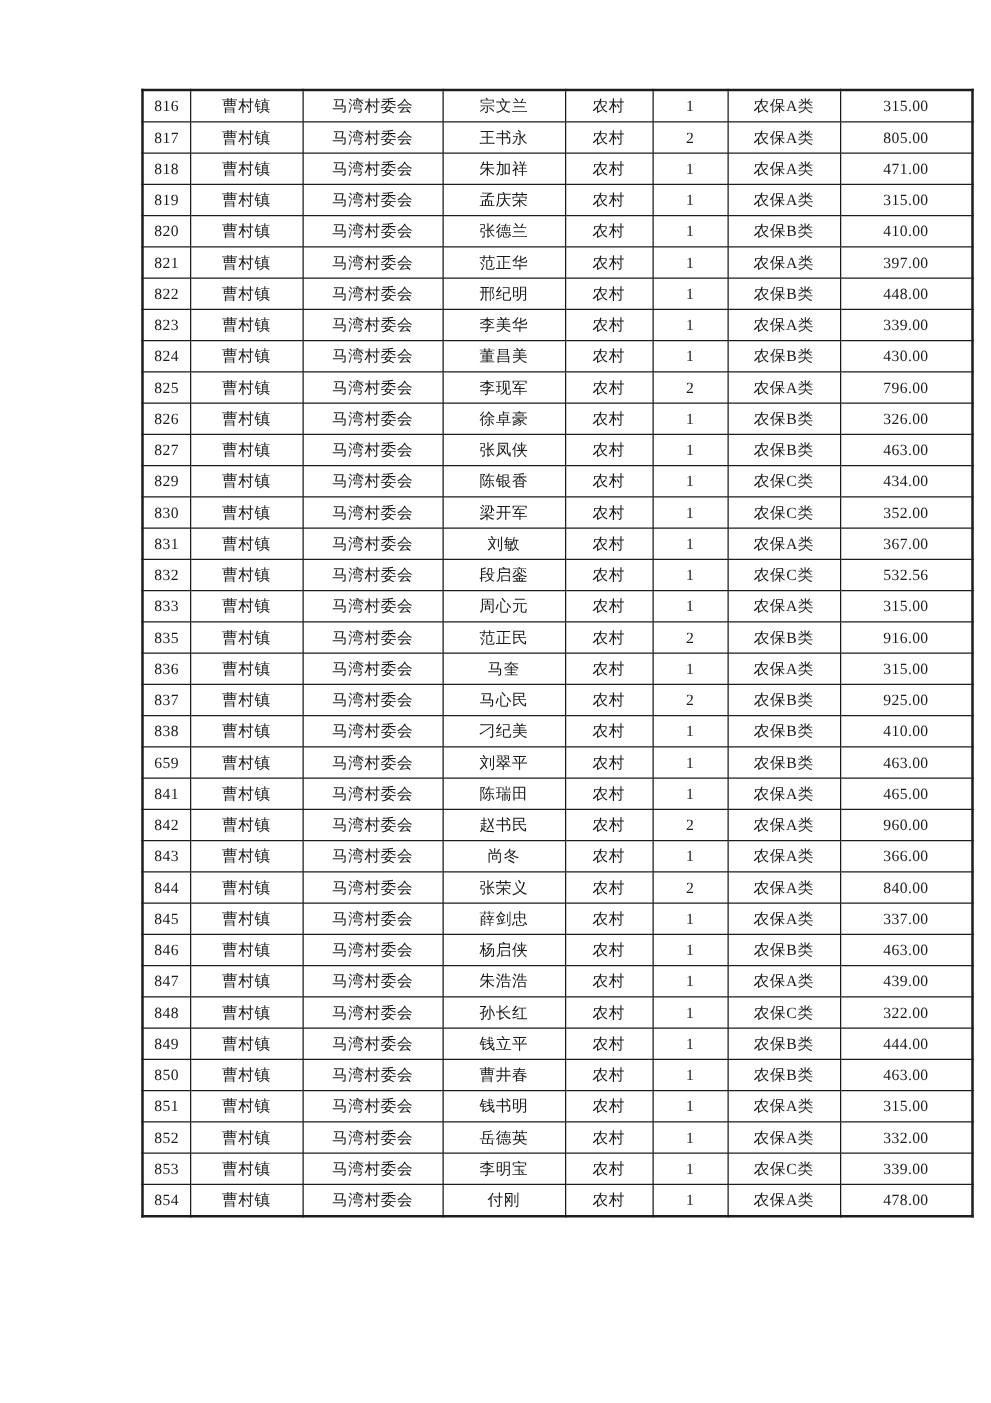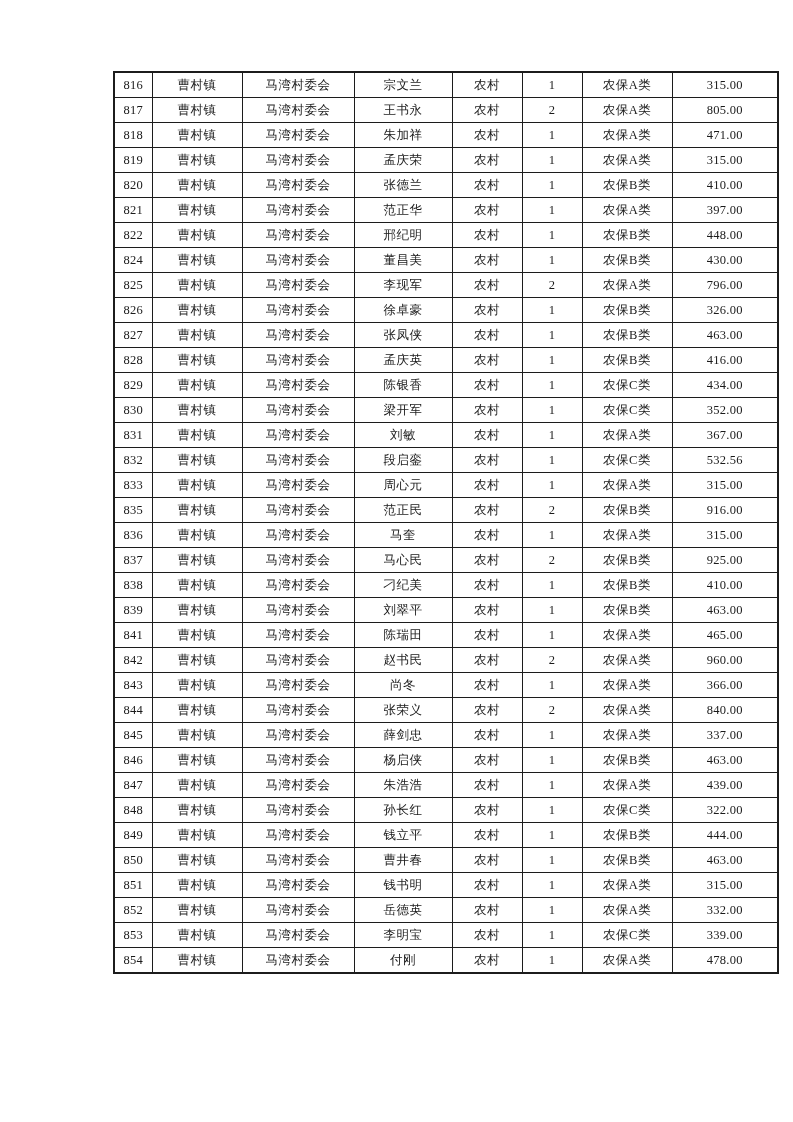--- a/index.html
+++ b/index.html
@@ -120,20 +120,30 @@
           <td class="num">822</td>
           <td>曹村镇</td>
           <td>马湾村委会</td>
           <td>邢纪明</td>
           <td>农村</td>
           <td class="num">1</td>
           <td>农保B类</td>
           <td class="num">448.00</td>
         </tr>
         <tr>
+          <td class="num">823</td>
+          <td>曹村镇</td>
+          <td>马湾村委会</td>
+          <td>李美华</td>
+          <td>农村</td>
+          <td class="num">1</td>
+          <td>农保A类</td>
+          <td class="num">339.00</td>
+        </tr>
+        <tr>
           <td class="num">824</td>
           <td>曹村镇</td>
           <td>马湾村委会</td>
           <td>董昌美</td>
           <td>农村</td>
           <td class="num">1</td>
           <td>农保B类</td>
           <td class="num">430.00</td>
         </tr>
         <tr>
@@ -158,30 +168,20 @@
         </tr>
         <tr>
           <td class="num">827</td>
           <td>曹村镇</td>
           <td>马湾村委会</td>
           <td>张凤侠</td>
           <td>农村</td>
           <td class="num">1</td>
           <td>农保B类</td>
           <td class="num">463.00</td>
-        </tr>
-        <tr>
-          <td class="num">828</td>
-          <td>曹村镇</td>
-          <td>马湾村委会</td>
-          <td>孟庆英</td>
-          <td>农村</td>
-          <td class="num">1</td>
-          <td>农保B类</td>
-          <td class="num">416.00</td>
         </tr>
         <tr>
           <td class="num">829</td>
           <td>曹村镇</td>
           <td>马湾村委会</td>
           <td>陈银香</td>
           <td>农村</td>
           <td class="num">1</td>
           <td>农保C类</td>
           <td class="num">434.00</td>
@@ -260,21 +260,21 @@
           <td class="num">838</td>
           <td>曹村镇</td>
           <td>马湾村委会</td>
           <td>刁纪美</td>
           <td>农村</td>
           <td class="num">1</td>
           <td>农保B类</td>
           <td class="num">410.00</td>
         </tr>
         <tr>
-          <td class="num">839</td>
+          <td class="num">659</td>
           <td>曹村镇</td>
           <td>马湾村委会</td>
           <td>刘翠平</td>
           <td>农村</td>
           <td class="num">1</td>
           <td>农保B类</td>
           <td class="num">463.00</td>
         </tr>
         <tr>
           <td class="num">841</td>

